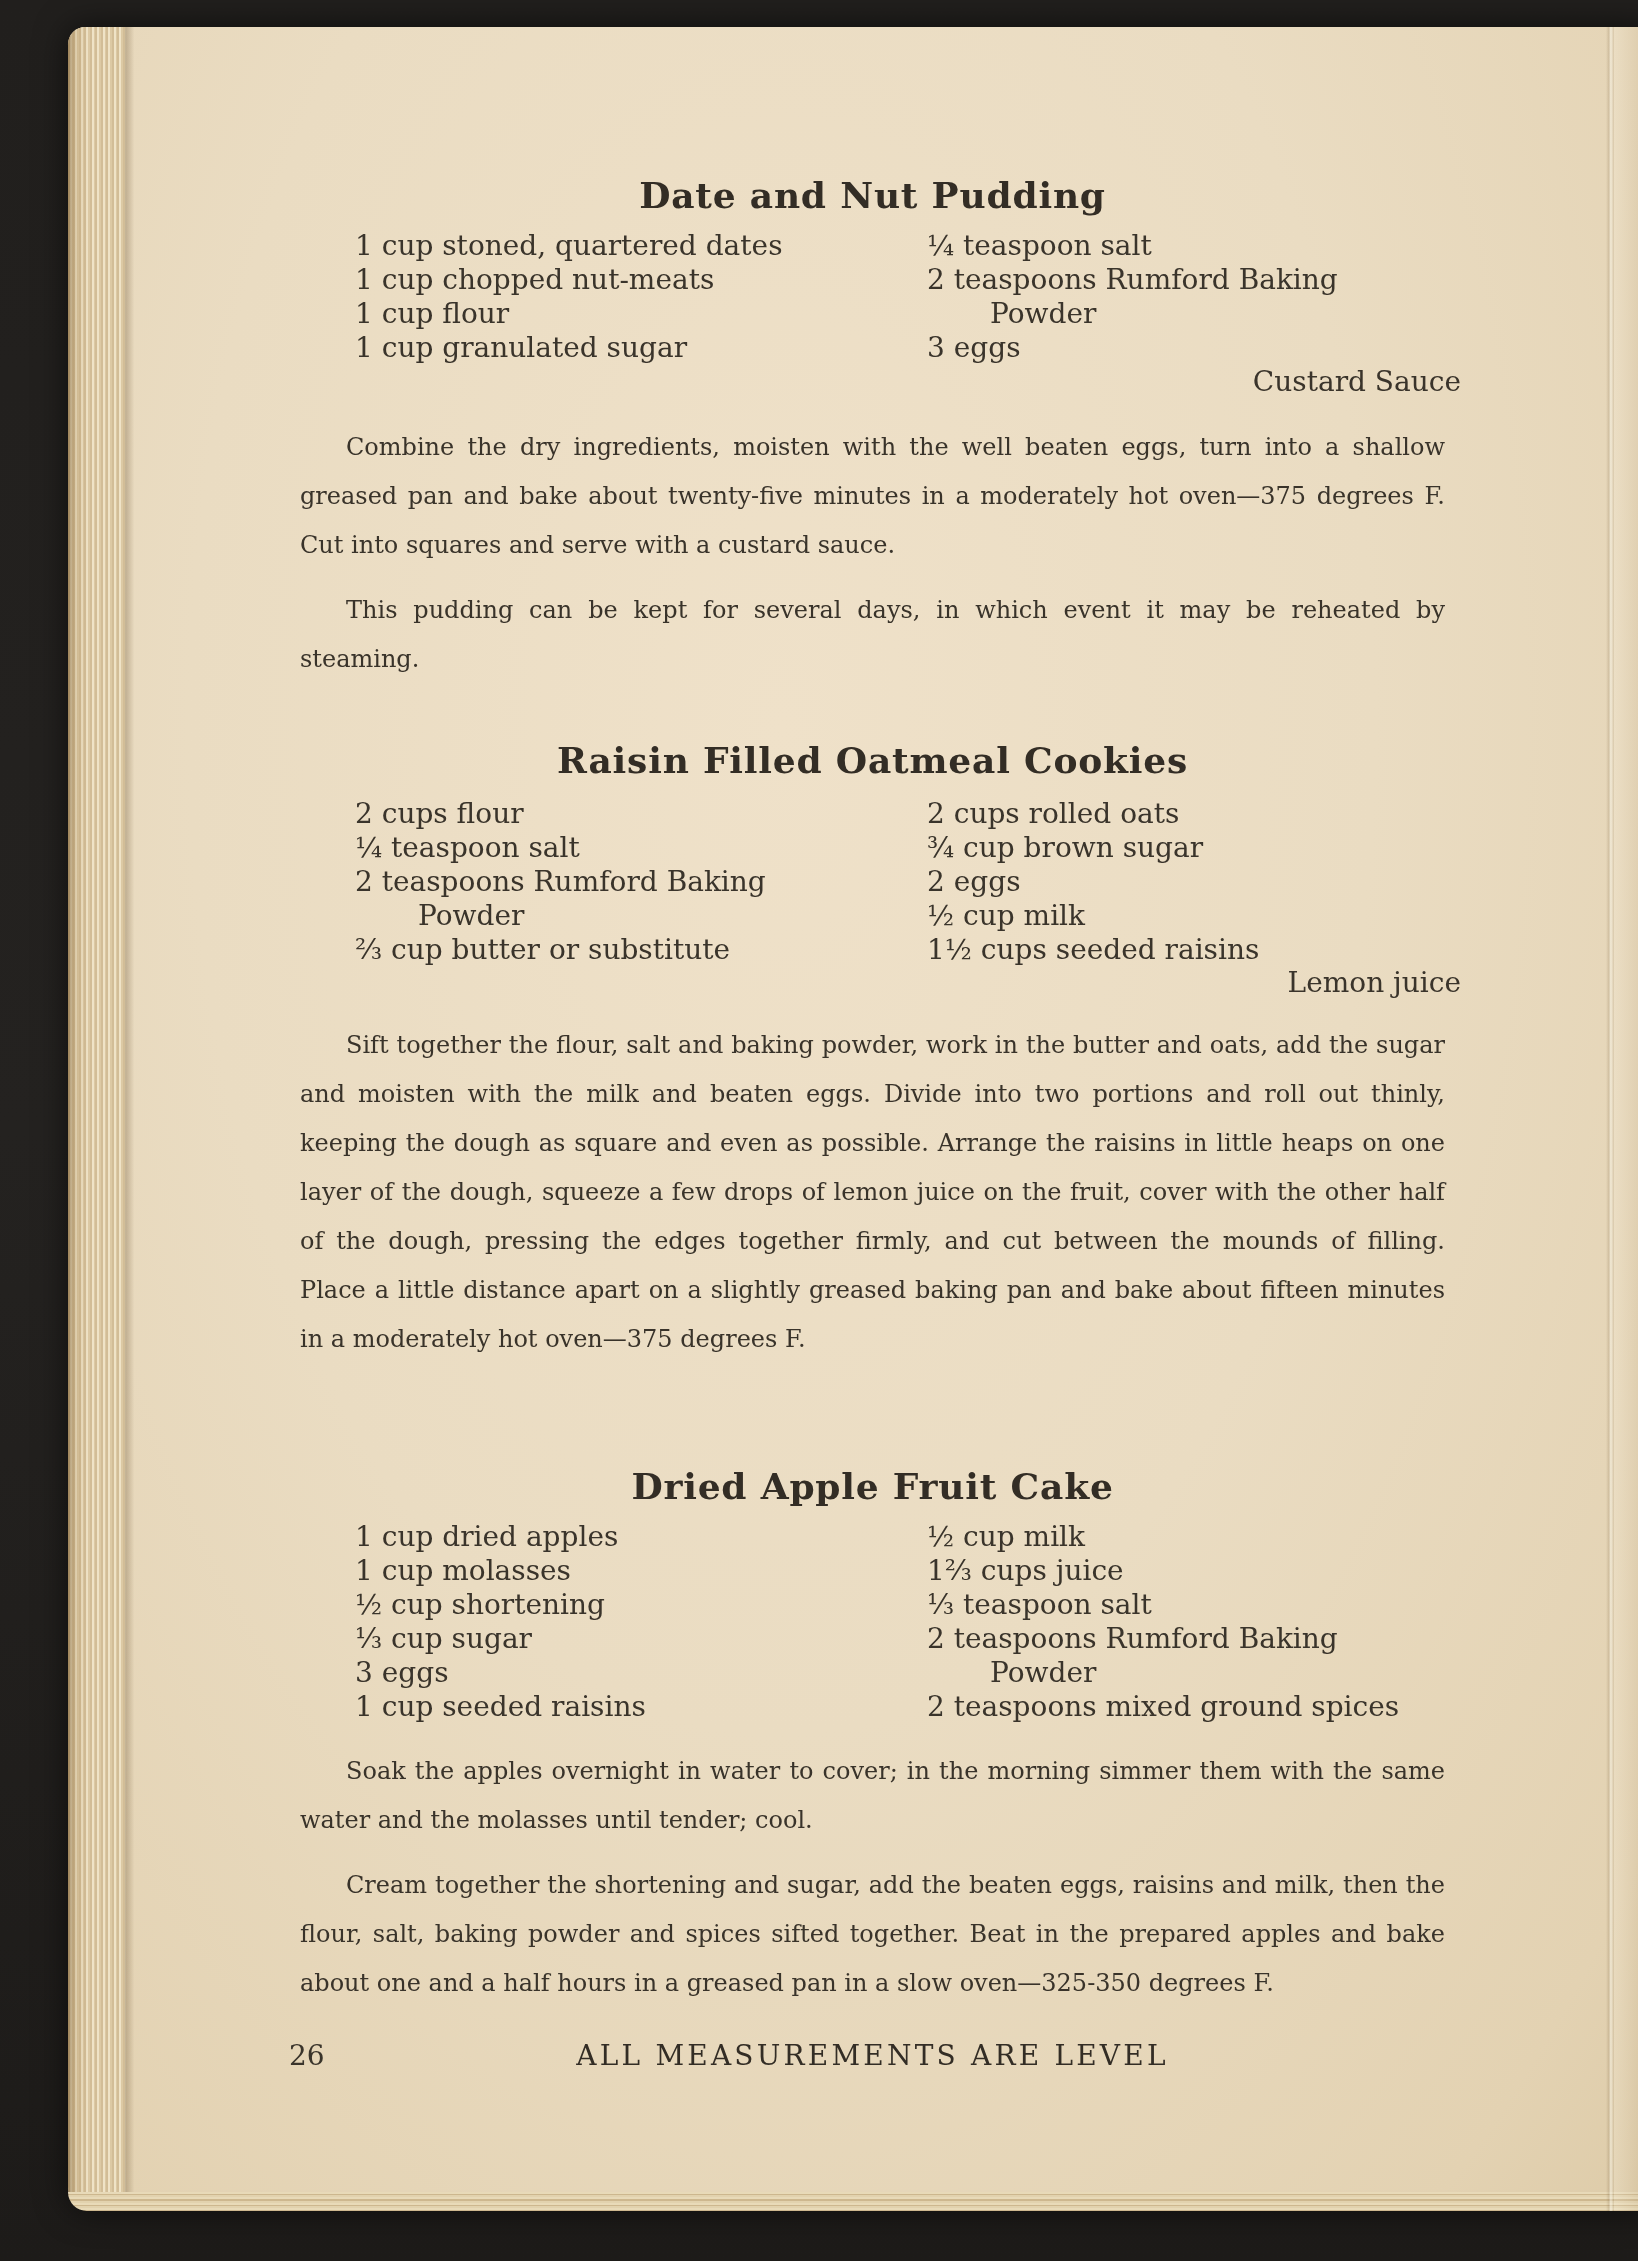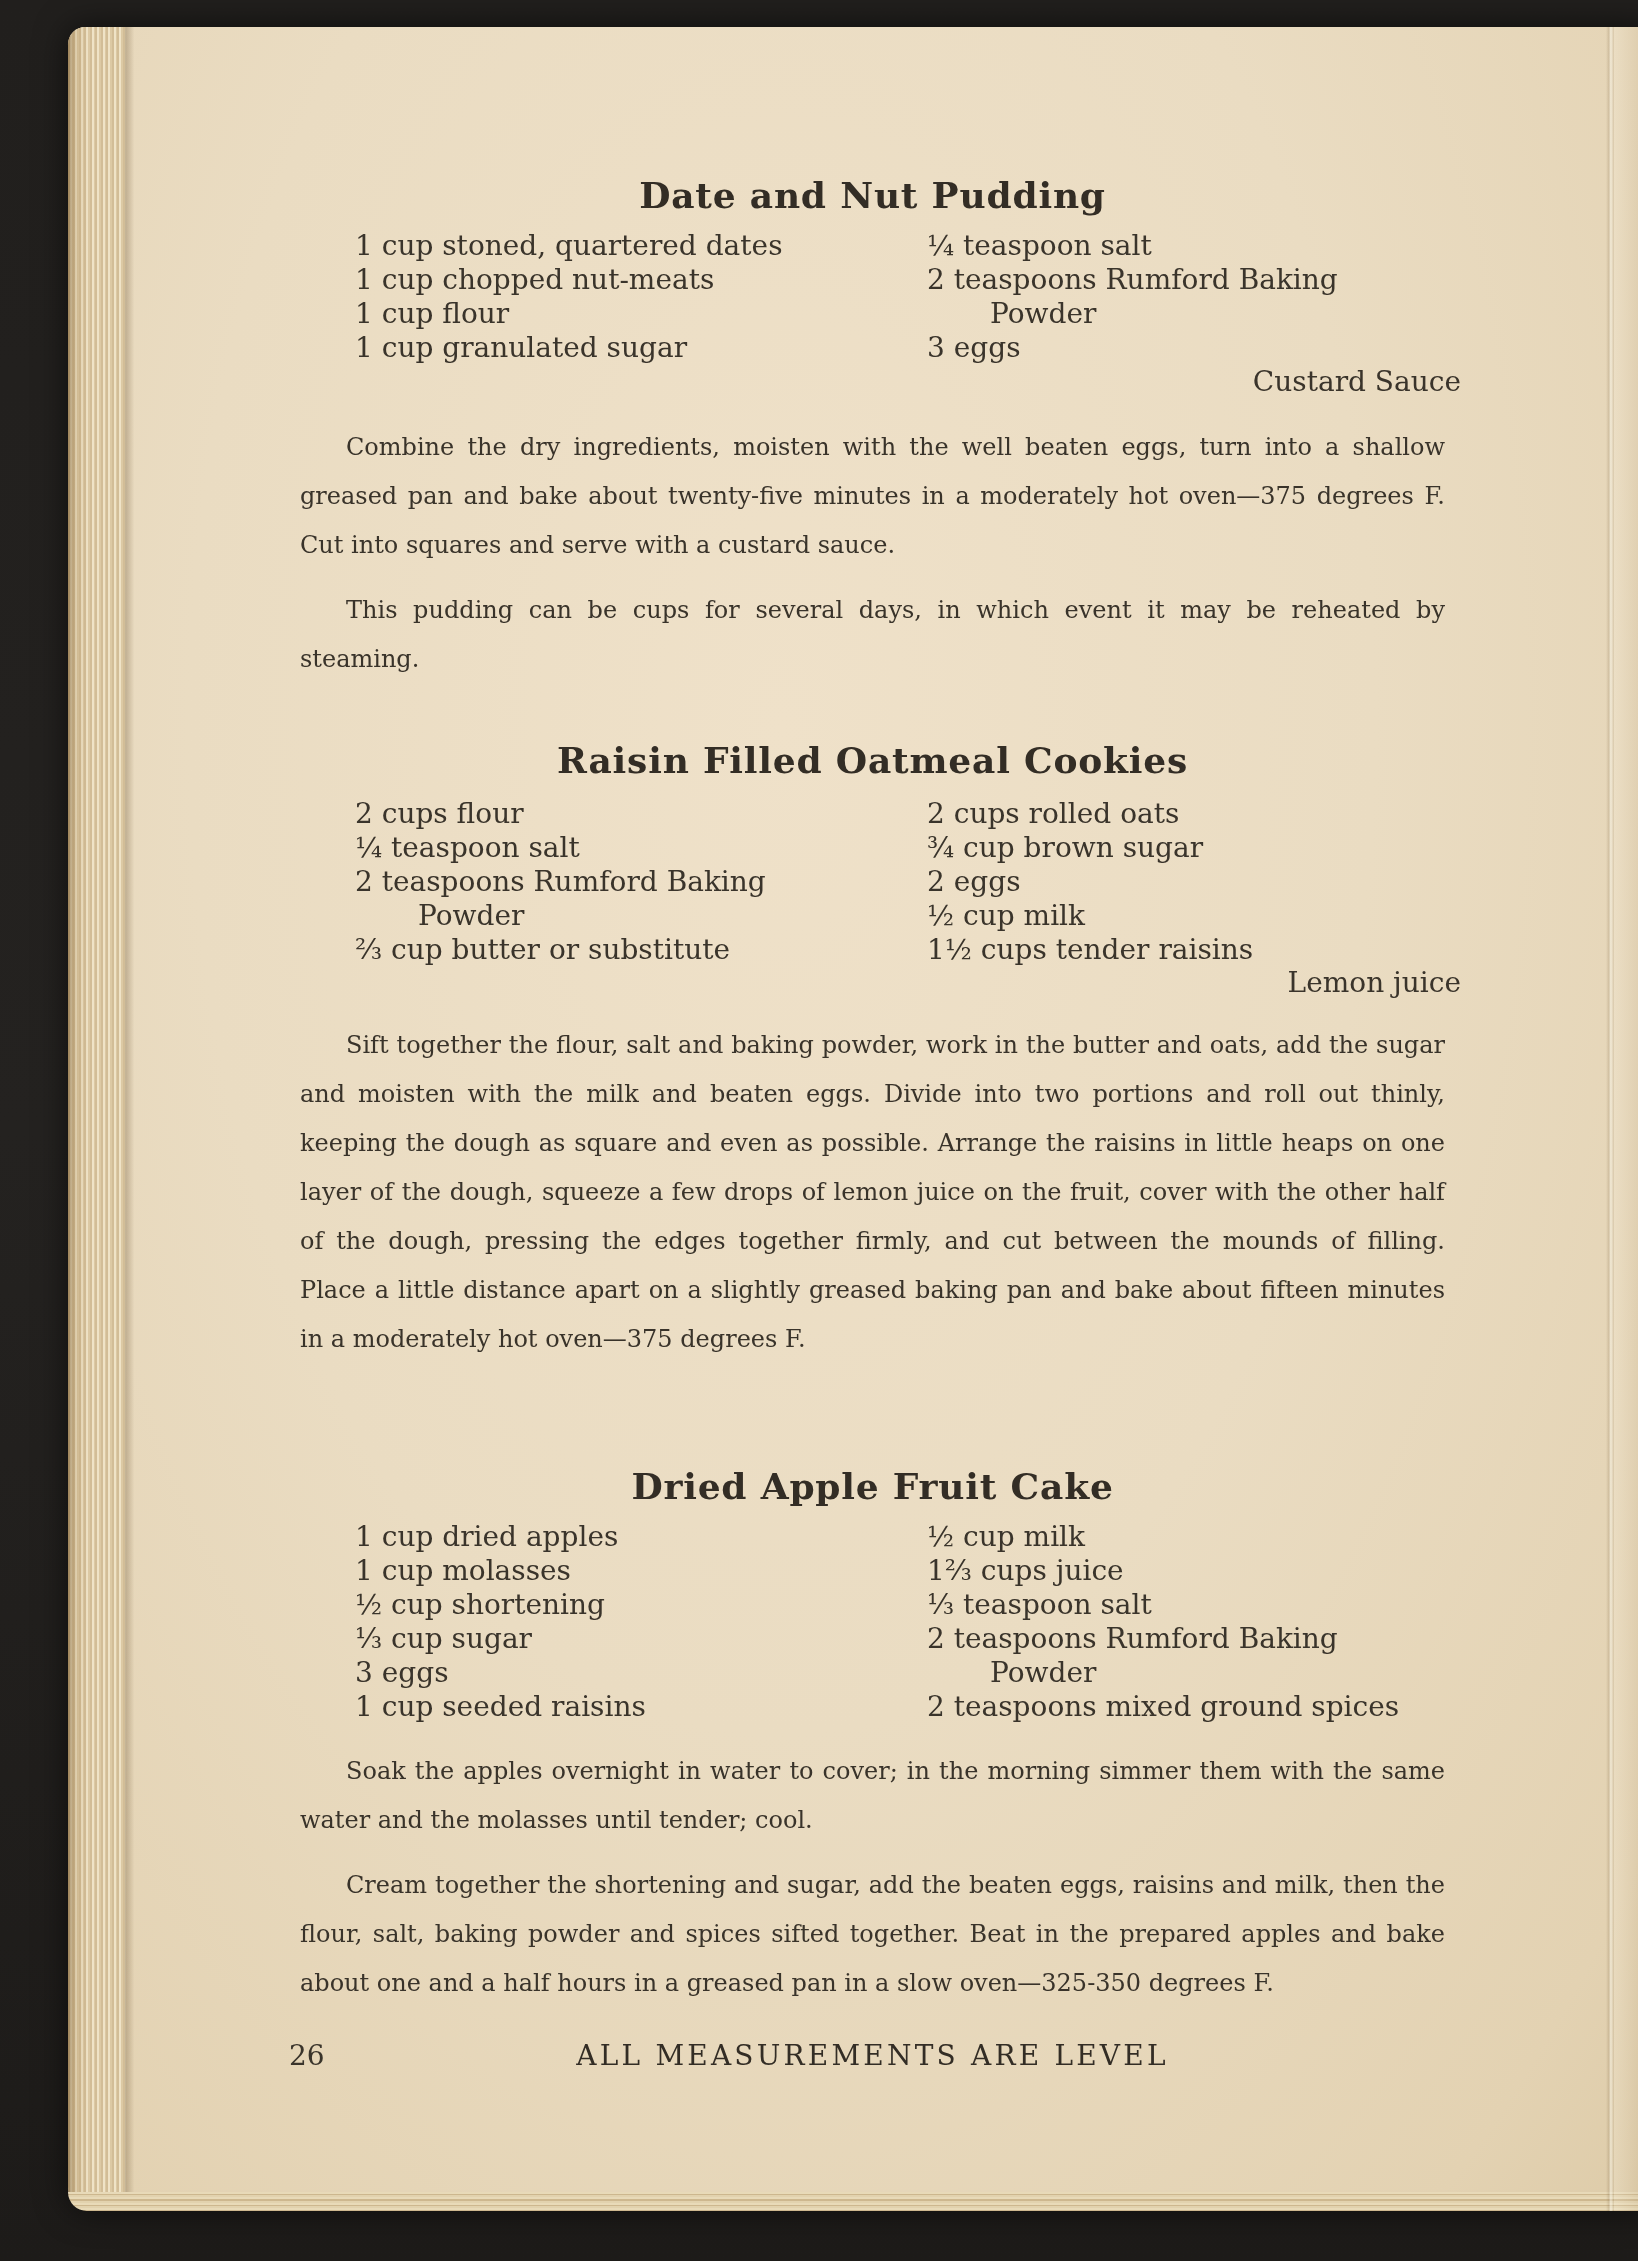--- a/index.html
+++ b/index.html
@@ -63,39 +63,39 @@
         </div>
         <div class="ing colR" style="top:202px">
           <div class="row">¼ teaspoon salt</div>
           <div class="row">2 teaspoons Rumford Baking</div>
           <div class="row indent">Powder</div>
           <div class="row">3 eggs</div>
         </div>
         <div class="cing" style="top:338px">Custard Sauce</div>
         <div class="paras" style="top:380px">
           <p>Combine the dry ingredients, moisten with the well beaten eggs, turn into a shallow greased pan and bake about twenty-five minutes in a moderately hot oven—375 degrees F.  Cut into squares and serve with a custard sauce.</p>
-          <p>This pudding can be cups for several days, in which event it may be reheated by steaming.</p>
+          <p>This pudding can be kept for several days, in which event it may be reheated by steaming.</p>
         </div>
       </section>
 
       <section>
         <h2 class="rtitle" style="top:712px">Raisin Filled Oatmeal Cookies</h2>
         <div class="ing colL" style="top:770px">
           <div class="row">2 cups flour</div>
           <div class="row">¼ teaspoon salt</div>
           <div class="row">2 teaspoons Rumford Baking</div>
           <div class="row indent">Powder</div>
           <div class="row">⅔ cup butter or substitute</div>
         </div>
         <div class="ing colR" style="top:770px">
           <div class="row">2 cups rolled oats</div>
           <div class="row">¾ cup brown sugar</div>
           <div class="row">2 eggs</div>
           <div class="row">½ cup milk</div>
-          <div class="row">1½ cups tender raisins</div>
+          <div class="row">1½ cups seeded raisins</div>
         </div>
         <div class="cing" style="top:939px">Lemon juice</div>
         <div class="paras" style="top:978px">
           <p>Sift together the flour, salt and baking powder, work in the butter and oats, add the sugar and moisten with the milk and beaten eggs.  Divide into two portions and roll out thinly, keeping the dough as square and even as possible.  Arrange the raisins in little heaps on one layer of the dough, squeeze a few drops of lemon juice on the fruit, cover with the other half of the dough, pressing the edges together firmly, and cut between the mounds of filling.  Place a little distance apart on a slightly greased baking pan and bake about fifteen minutes in a moderately hot oven—375 degrees F.</p>
         </div>
       </section>
 
       <section>
         <h2 class="rtitle" style="top:1438px">Dried Apple Fruit Cake</h2>
         <div class="ing colL" style="top:1493px">

